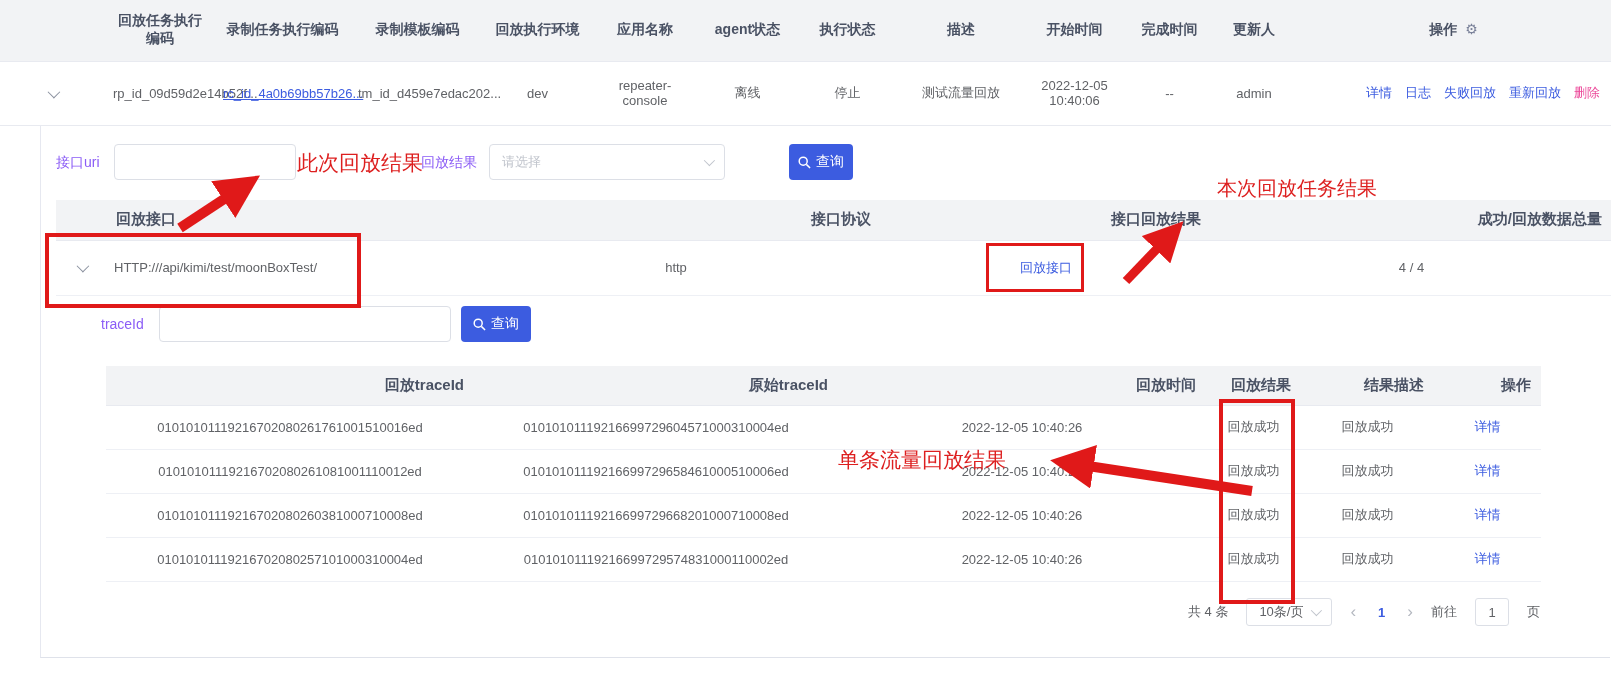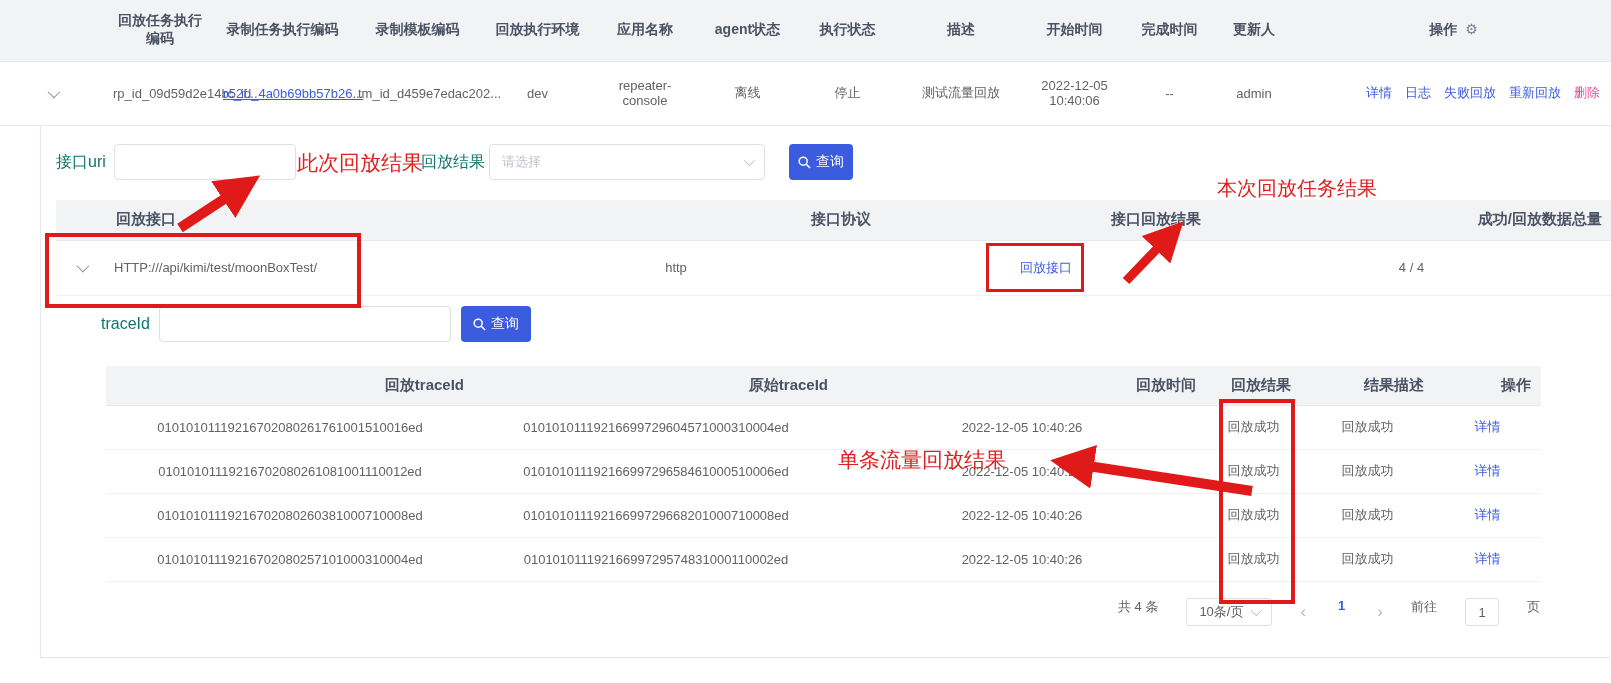--- a/index.html
+++ b/index.html
@@ -30,21 +30,21 @@
   .link.u { text-decoration:underline; }
   .danger-text { color:#ec4899; }
   .actions { display:flex; gap:13px; justify-content:flex-start; padding-left:62px; white-space:nowrap; font-size:13px; }
 
   
   .panel {
     position:absolute; left:40px; top:126px; width:1570px; height:532px;
     border-left:1px solid #e6e8f0; border-bottom:1px solid #dfe2ea; background:#fff;
   }
   .frow { position:absolute; left:0; right:0; height:36px; }
-  .frow .flabel { position:absolute; top:0; line-height:36px; font-size:16px; color:#0f766e;text-align:center; }
+  .frow .flabel { position:absolute; top:0; line-height:36px; font-size:14px; color:#8b5cf6;text-align:center; }
   .tinput {
     position:absolute; top:0; height:36px; border:1px solid #dcdfe6; border-radius:4px;
     background:#fff; font-size:13px; color:#606266; padding:0 12px; outline:none;
   }
   .fselect {
     position:absolute; top:0; height:36px; border:1px solid #dcdfe6; border-radius:4px;
     background:#fff; display:flex; align-items:center; justify-content:space-between;
     padding:0 12px; cursor:pointer;
   }
   .fselect .ph { font-size:13px; color:#c0c4cc; }
@@ -67,22 +67,22 @@
   }
   .itable td {
     font-size:13px; color:#606266; text-align:center; vertical-align:middle;
     padding:0 8px; border-bottom:1px solid #eef0f5; background:#fff;
   }
   .itable .al { text-align:left; }
   .success-text { color:#67c23a; }
 
   
   .pager {
-    position:absolute; top:472px; right:70px; height:28px; display:flex; 
-    gap:28px; font-size:13px; color:#606266;
+    position:absolute; top:472px; right:70px; height:28px; display:flex; align-items:center;
+    gap:18px; font-size:13px; color:#606266;
   }
   .psize {
     width:86px; height:28px; border:1px solid #dcdfe6; border-radius:3px; display:flex;
     align-items:center; justify-content:center; gap:8px; cursor:pointer; color:#606266;
   }
   .pArrow { color:#b4b8c0; font-size:17px; cursor:pointer; line-height:28px; }
   .pCur { color:#3c5ce0; font-weight:bold; cursor:pointer; padding:0 4px; }
   .goto-input {
     width:34px; height:28px; border:1px solid #dcdfe6; border-radius:3px; text-align:center;
     font-size:13px; color:#606266; outline:none;
@@ -162,21 +162,21 @@
     </tr>
   </tbody>
     </table>
 
   <div class="panel">
 
     <div class="frow" style="top:18px;">
       <span class="flabel" style="left:15px;">接口uri</span>
       <input class="tinput" style="left: 73px; width: 182px;" value="">
       <span class="flabel" style="left:380px;">回放结果</span>
-      <div class="fselect" style="left:448px; width:276px;">
+      <div class="fselect" style="left:448px; width:236px;">
         <span class="ph">请选择</span>
         <span class="sel-chev"></span>
       </div>
       <button class="btn" style="left:748px; width:64px;">
         <svg width="13" height="13" viewBox="0 0 14 14">
           <circle cx="5.6" cy="5.6" r="4.3" fill="none" stroke="#fff" stroke-width="1.6"></circle>
           <line x1="9" y1="9" x2="13" y2="13" stroke="#fff" stroke-width="1.6"></line>
         </svg>
         <span>查询</span>
       </button>

